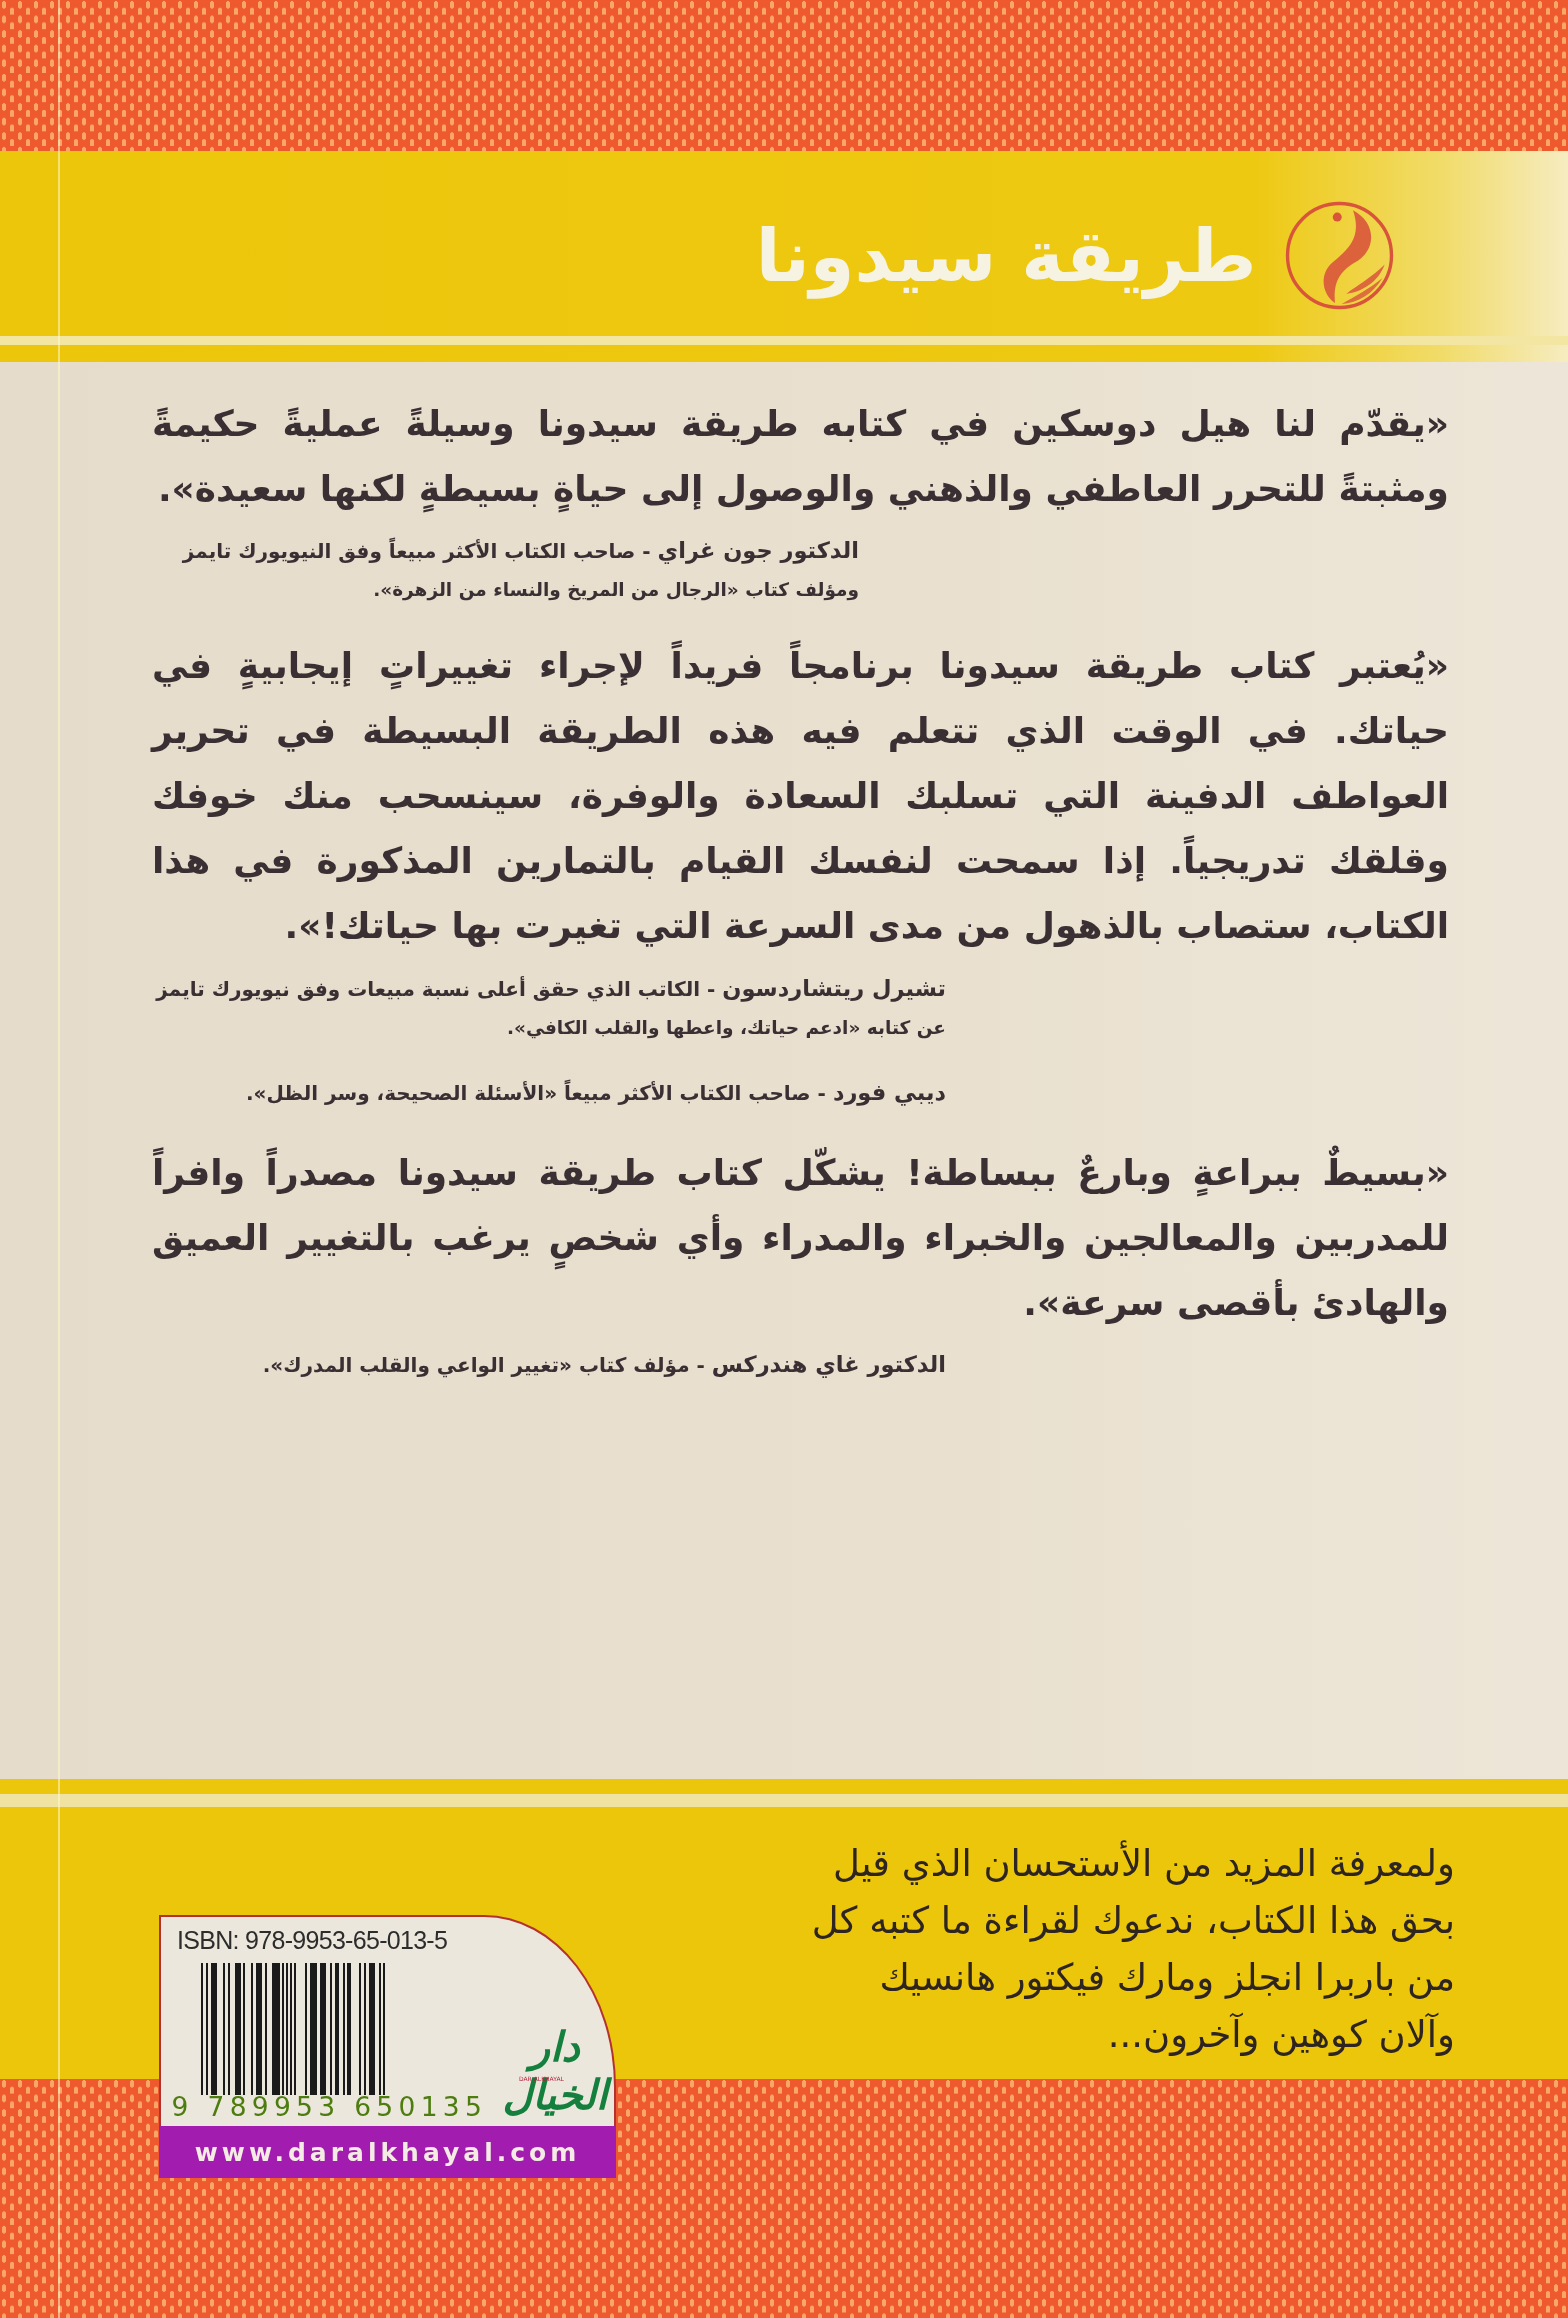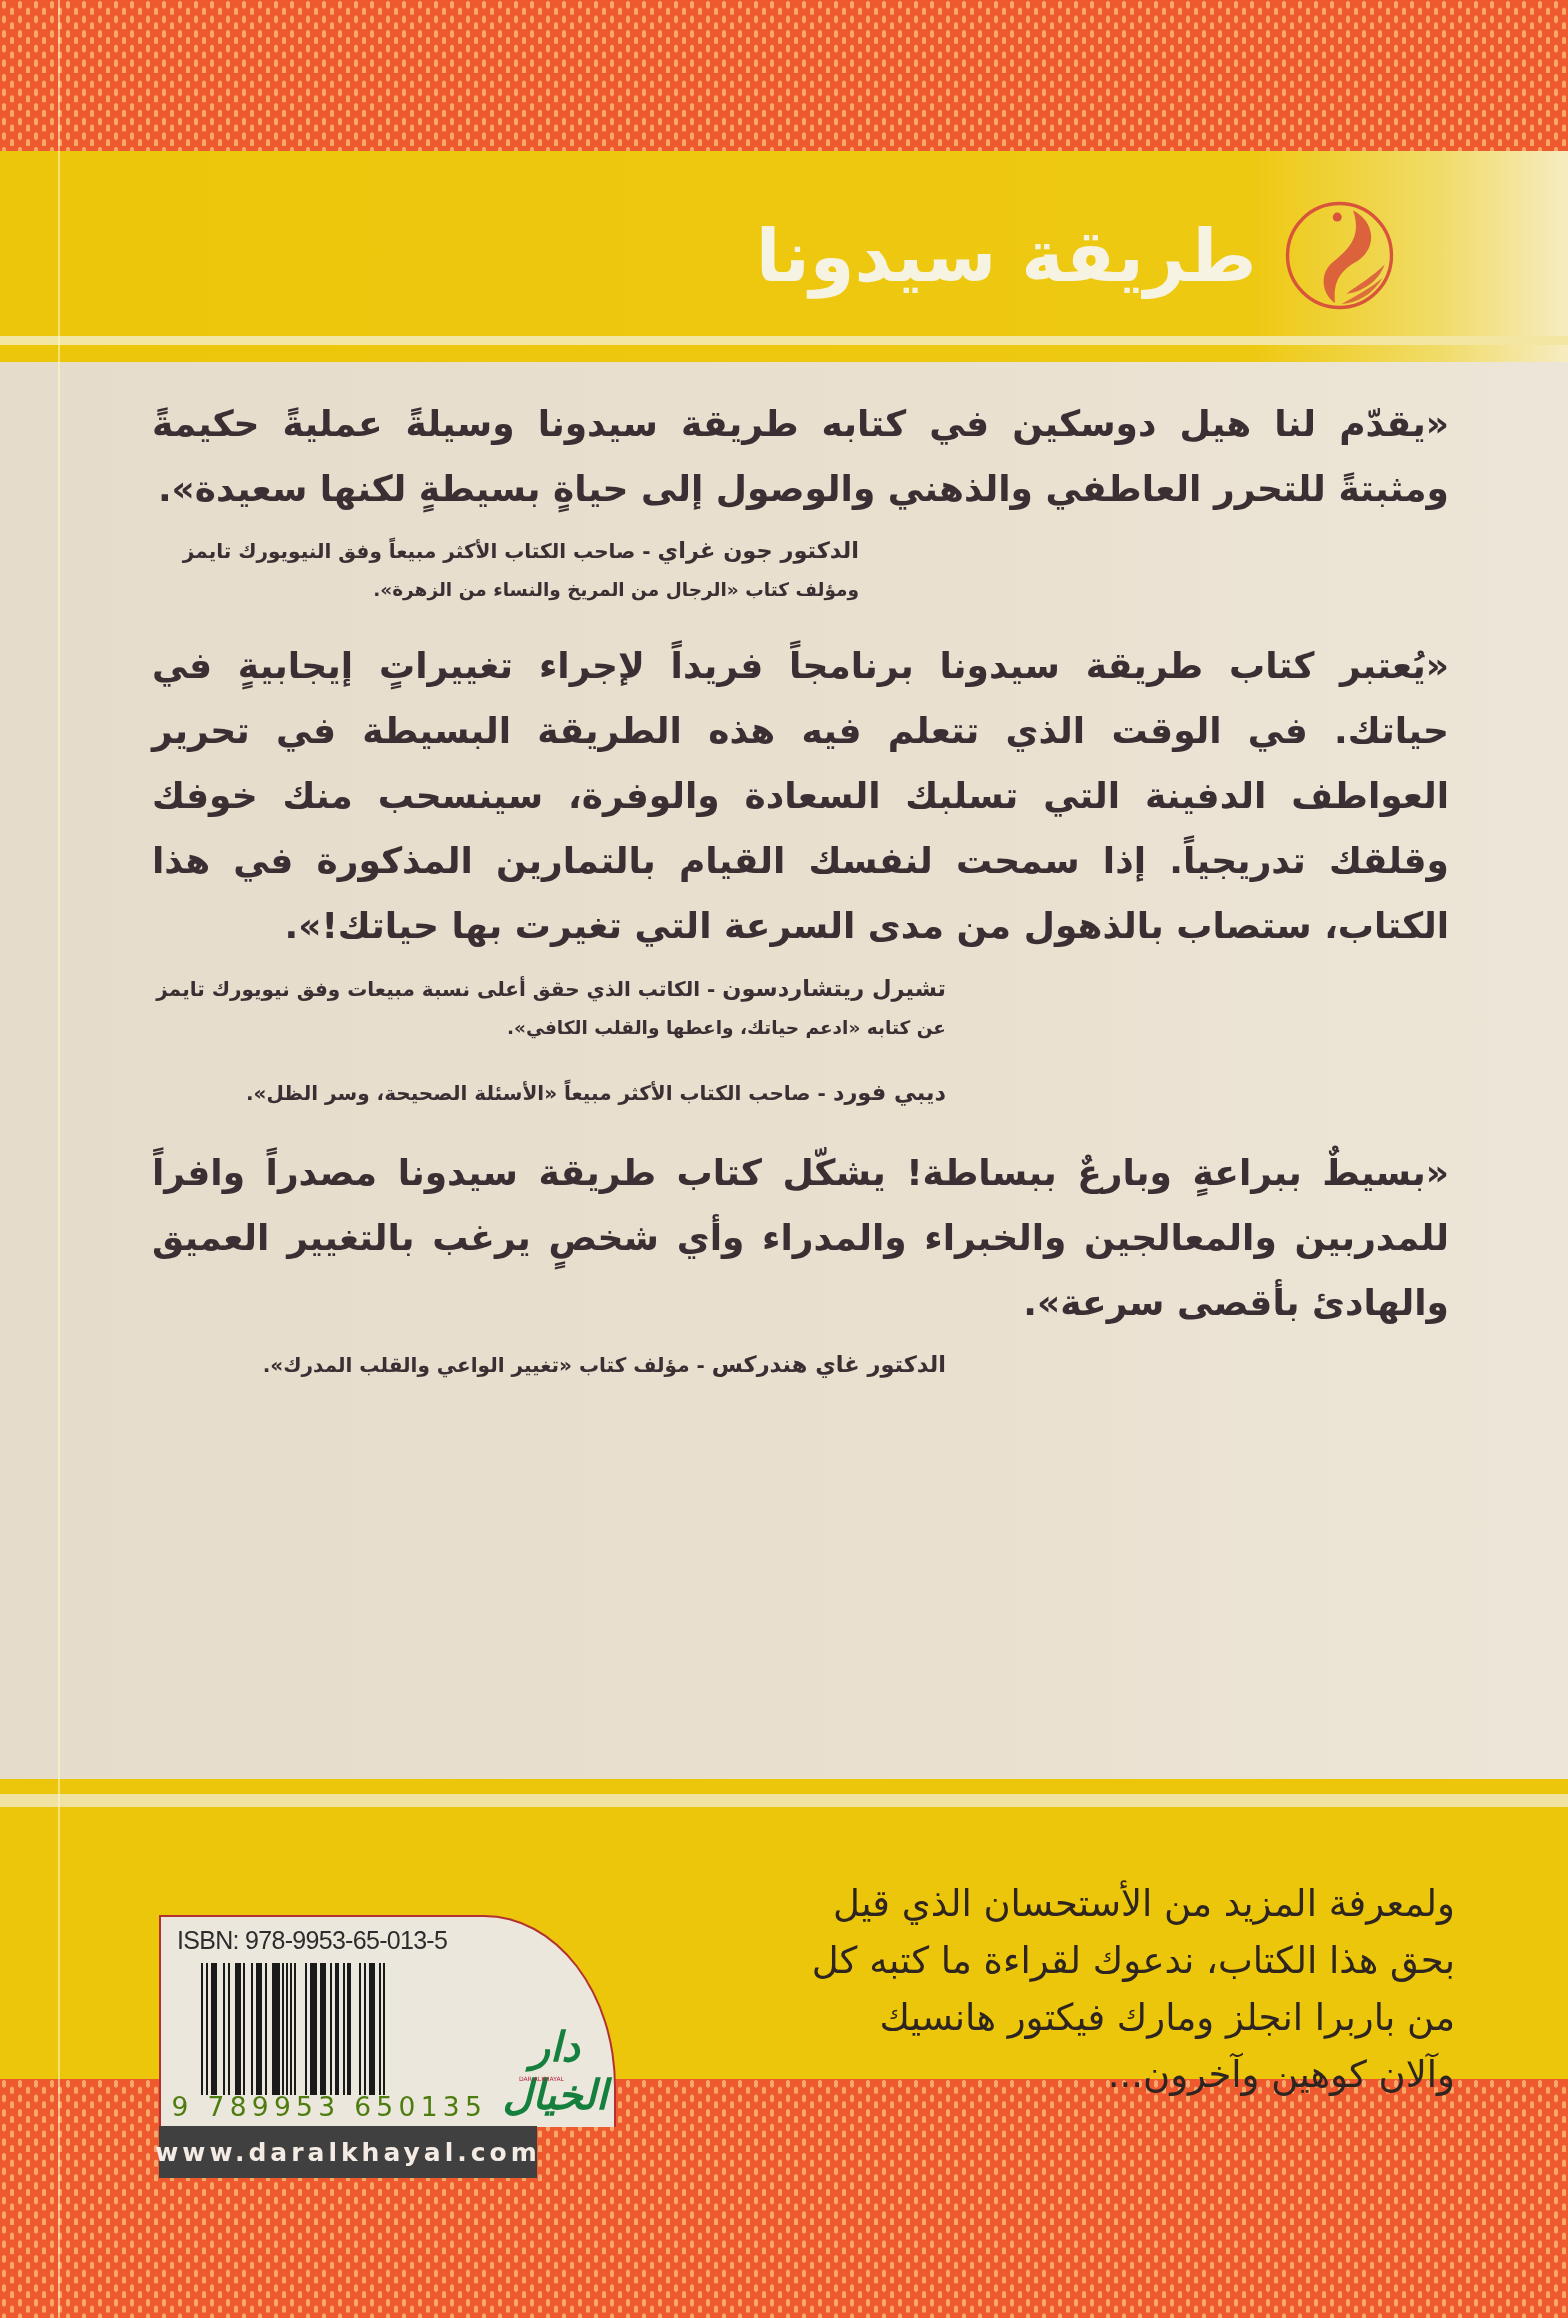--- a/index.html
+++ b/index.html
@@ -29,31 +29,31 @@
   .attr{font-family:"DejaVu Sans",sans-serif;font-size:20px;line-height:40px;font-weight:bold;padding-right:0;}
   .attr .name{font-size:22.5px;}
   .attr-line2{font-family:"DejaVu Sans",sans-serif;font-size:18.5px;line-height:37px;font-weight:bold;}
   .attr-block{margin-right:503px;}
   #q1 .attr-block{margin-right:590px;}
   #q1{margin-bottom:25px;}
   #q2{margin-top:0;margin-bottom:26.5px;}
   #q3{margin-bottom:26.5px;}
   #q1 .quote-text,#q2 .quote-text,#q3 .quote-text,#q4 .quote-text{margin-bottom:9.3px;}
 
-  .more{position:absolute;top:1835px;right:113px;width:662px;direction:rtl;text-align:right;font-family:"DejaVu Sans",sans-serif;font-size:37px;line-height:57px;color:#2e2420;margin-top:40px;}
+  .more{position:absolute;top:1835px;right:113px;width:662px;direction:rtl;text-align:right;font-family:"DejaVu Sans",sans-serif;font-size:37px;line-height:57px;color:#2e2420;}
 
   .isbn-box{position:absolute;left:159px;top:1915px;width:457px;height:262px;}
   .isbn-panel{position:absolute;left:0;top:0;width:457px;height:212px;background:#ece7dc;border:2.6px solid #b3312f;border-bottom:none;border-top-right-radius:132px 172px;box-sizing:border-box;}
   .isbn-text{position:absolute;left:16px;top:9.3px;font-family:"Liberation Sans",sans-serif;font-size:25px;color:#2c2c2c;letter-spacing:-0.7px;}
   .barcode{position:absolute;left:40px;top:46px;width:252px;height:132px;display:flex;align-items:stretch;gap:0;}
   .barcode span{display:block;background:#1a1a1a;height:100%;}
   .barcode-num{position:absolute;left:10.6px;top:174px;font-family:"DejaVu Sans",sans-serif;font-size:26.5px;color:#4d7c0f;letter-spacing:5.3px;}
   .publisher-logo{position:absolute;left:335px;top:106px;font-family:"DejaVu Serif",serif;font-weight:bold;font-style:italic;font-size:41px;color:#15803d;direction:rtl;text-align:center;}
   .publisher-sub{position:absolute;left:358px;top:158px;font-size:6px;color:#b71e3c;font-family:"DejaVu Sans",sans-serif;}
-  .url-bar{position:absolute;left:0;top:211px;width:378px;height:52px;background:#404040;display:flex;align-items:center;justify-content:center;}
+  .url-bar{position:absolute;left:0;top:211px;width:457px;height:52px;background:#a21caf;display:flex;align-items:center;justify-content:center;}
   .url-text{font-family:"DejaVu Sans",sans-serif;font-weight:bold;font-size:25px;color:#f4ece4;letter-spacing:4px;}
 </style>
 </head>
 <body>
 
 <div id="orange-top" class="orange"></div>
 
 <div id="yellow-top" class="yellow">
   <div class="stripe"></div>
 </div>

